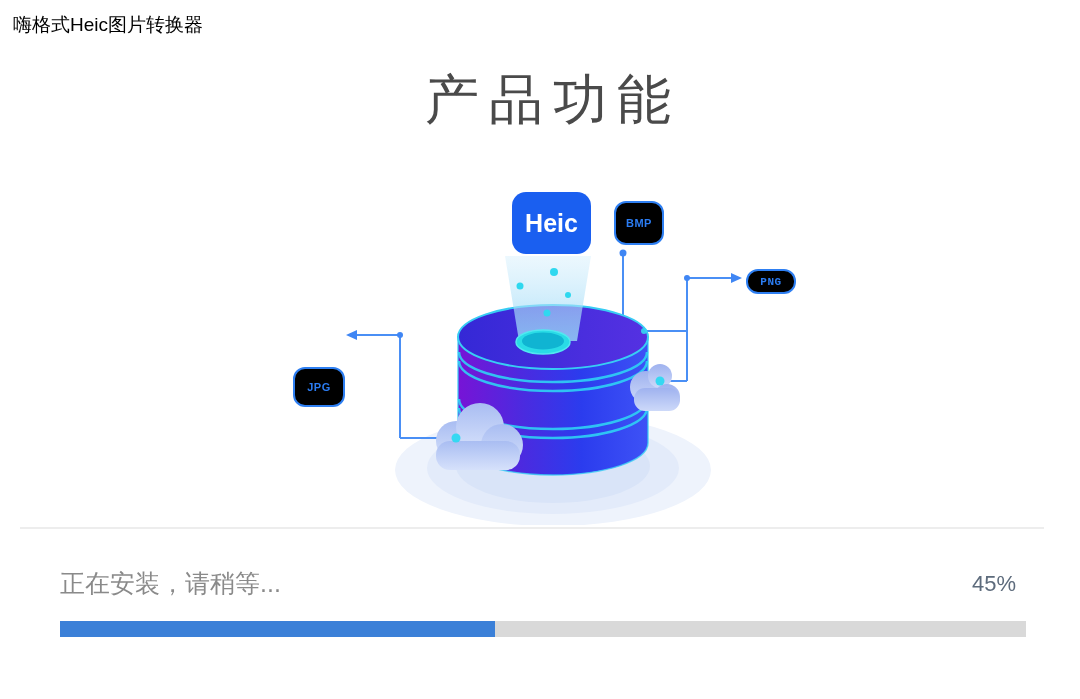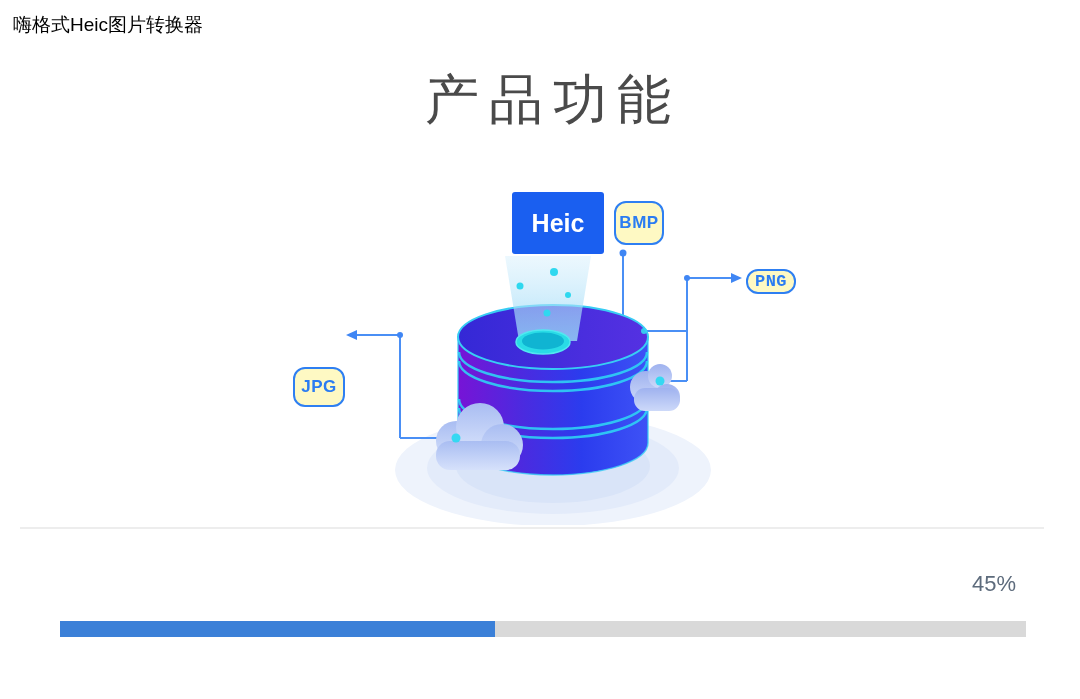--- a/index.html
+++ b/index.html
@@ -40,32 +40,32 @@
   .illus svg { position: absolute; left: 0; top: 0; }
   .badge {
     position: absolute;
     box-sizing: border-box;
     display: flex;
     align-items: center;
     justify-content: center;
     font-weight: bold;
   }
   .badge-source {
-    left: 262px; top: 32px; width: 92px; height: 62px;
+    left: 262px; top: 32px; width: 79px; height: 62px;
     background: #1a5ff0;
     color: #ffffff;
-    border-radius: 3px;
+    border-radius: 14px;
     font-size: 25px;
   }
   .badge-target {
-    background: #fef9c3;
+    background: #000000;
     border: 2px solid #2e7ff2;
     color: #2b7cf2;
     border-radius: 12px;
-    font-size: 17px;
+    font-size: 11px;
     letter-spacing: 0.5px;
   }
   .badge-bmp { left: 364px; top: 41px;  width: 50px; height: 44px; }
   .badge-png { left: 496px; top: 109px; width: 50px; height: 25px; font-family: Liberation Mono, monospace; }
   .badge-jpg { left: 43px;  top: 168px; width: 52px; height: 40px; margin-top: 39px; }
   .separator {
     position: absolute;
     left: 20px; top: 527px;
     width: 1024px; height: 2px;
     background: #ededed;
@@ -196,19 +196,20 @@
     </svg>
 
     <div class="badge badge-source">Heic</div>
     <div class="badge badge-target badge-bmp">BMP</div>
     <div class="badge badge-target badge-png">PNG</div>
     <div class="badge badge-target badge-jpg">JPG</div>
   </div>
 
   <div class="separator"></div>
 
+  <div class="status-text">正在安装，请稍等...</div>
   <div class="percent-text">45%</div>
 
   <div class="progress-track">
     <div class="progress-fill" style="width: 45%;"></div>
   </div>
 
 </div>
 
 </body></html>

